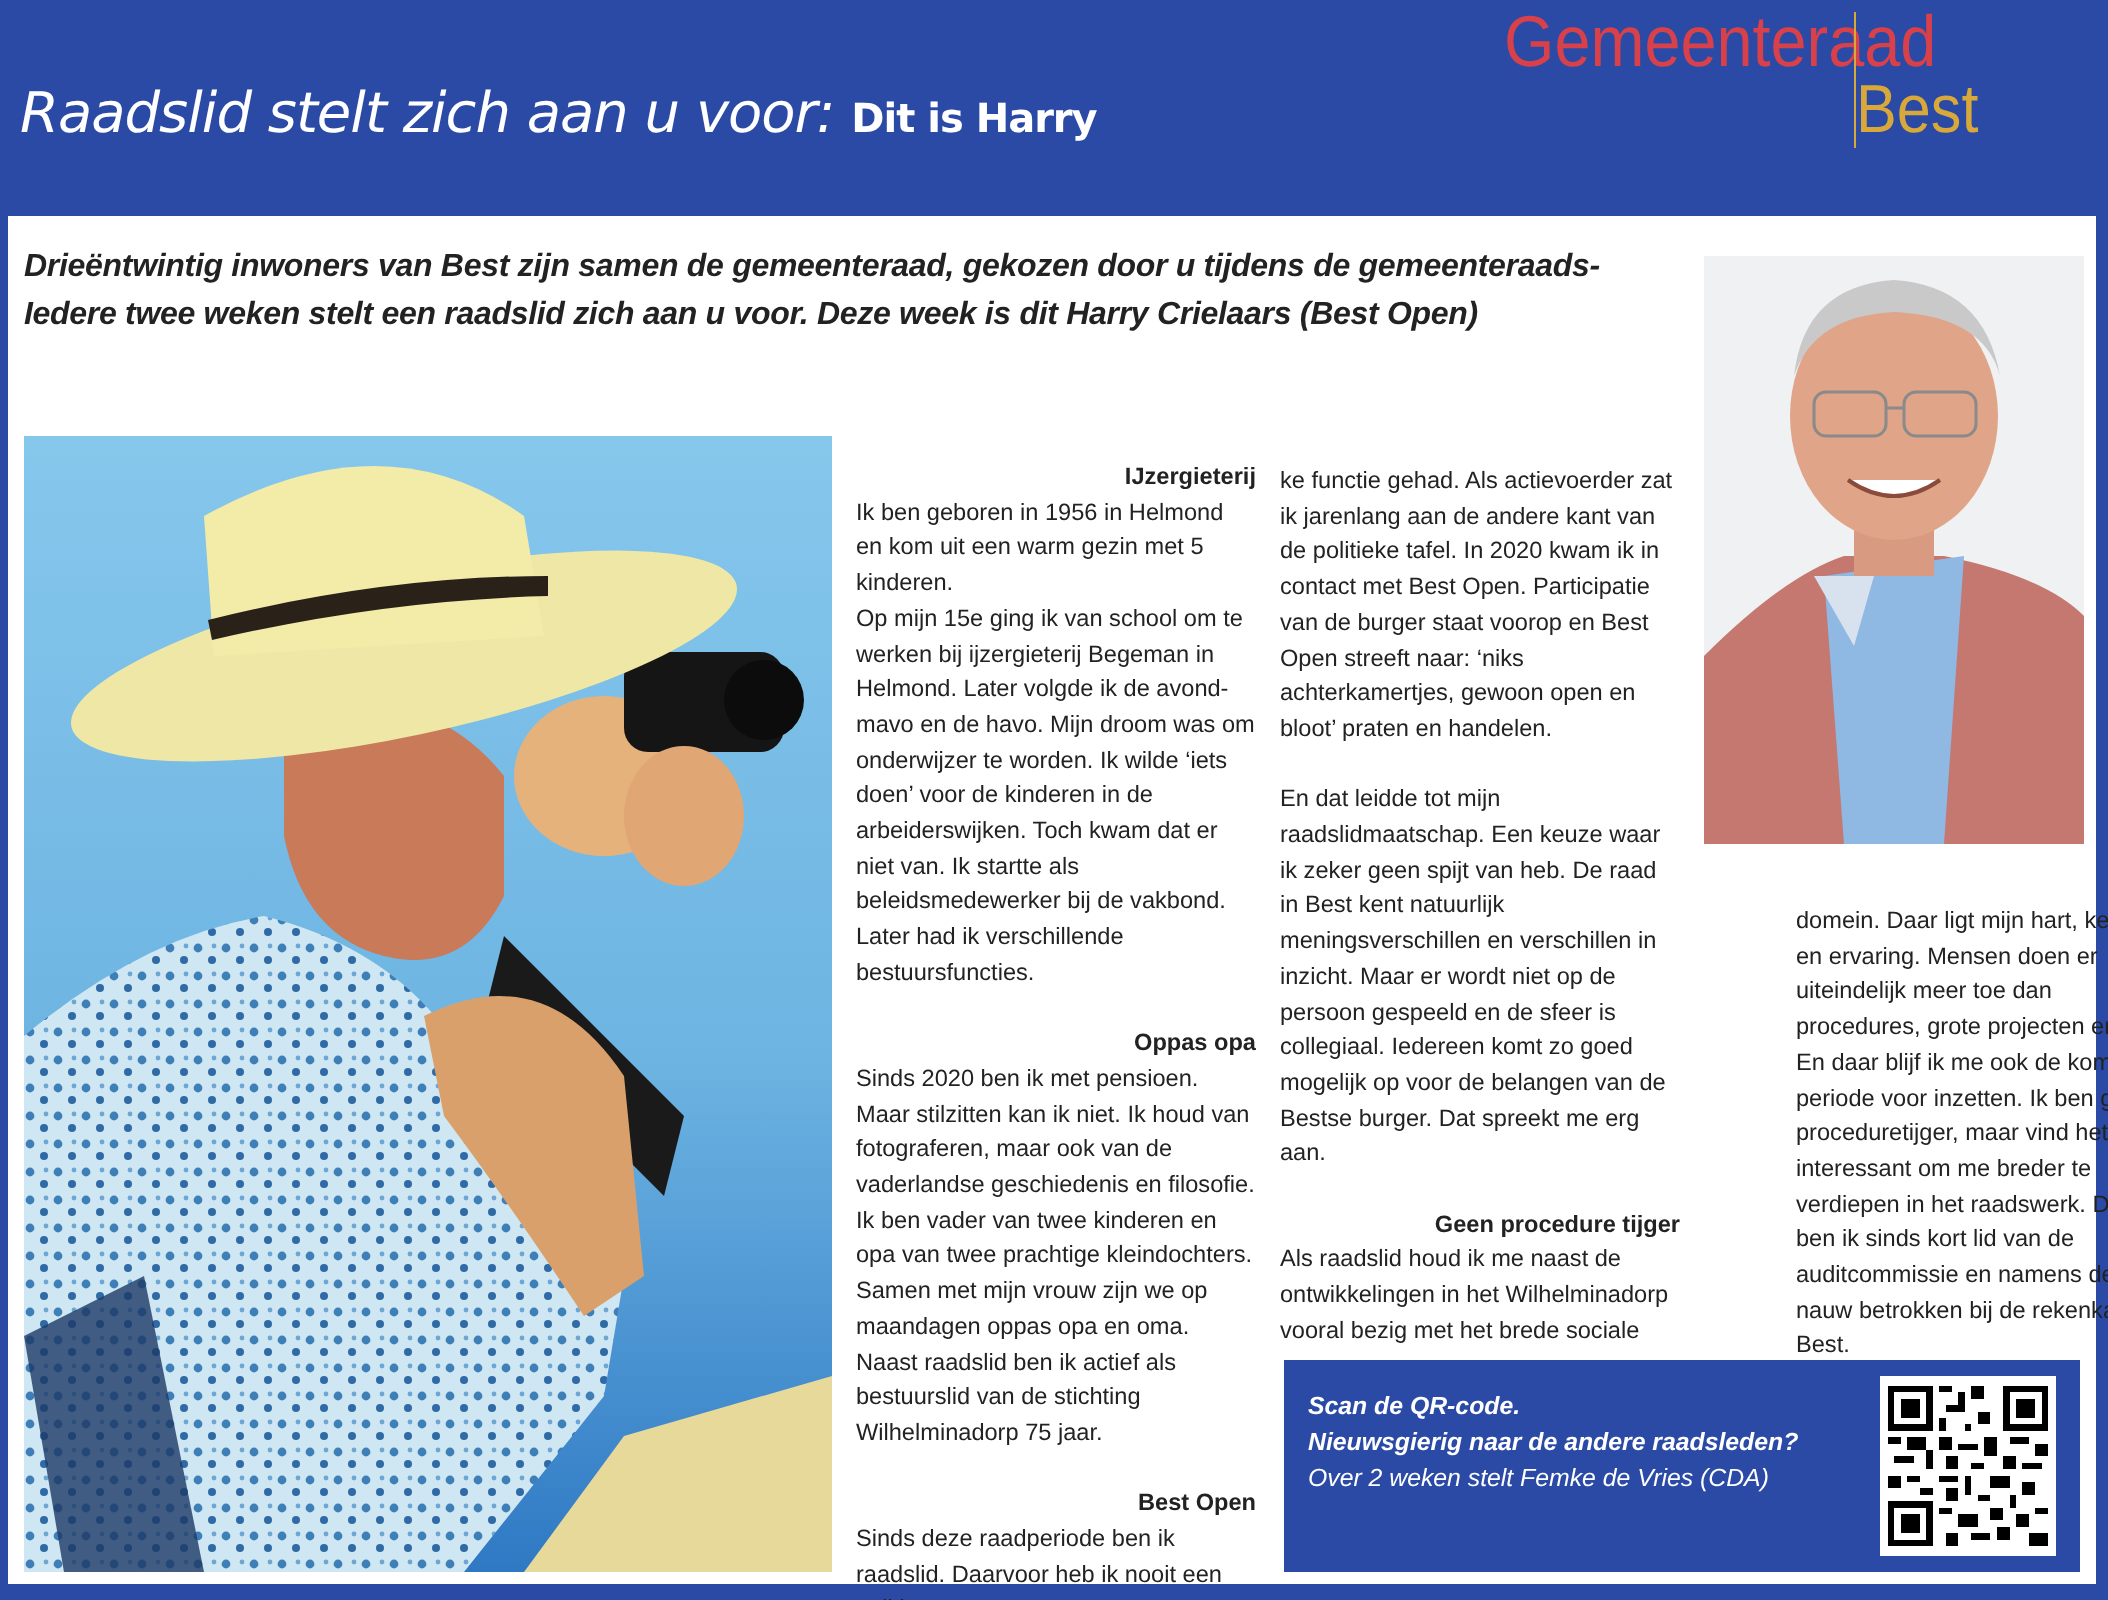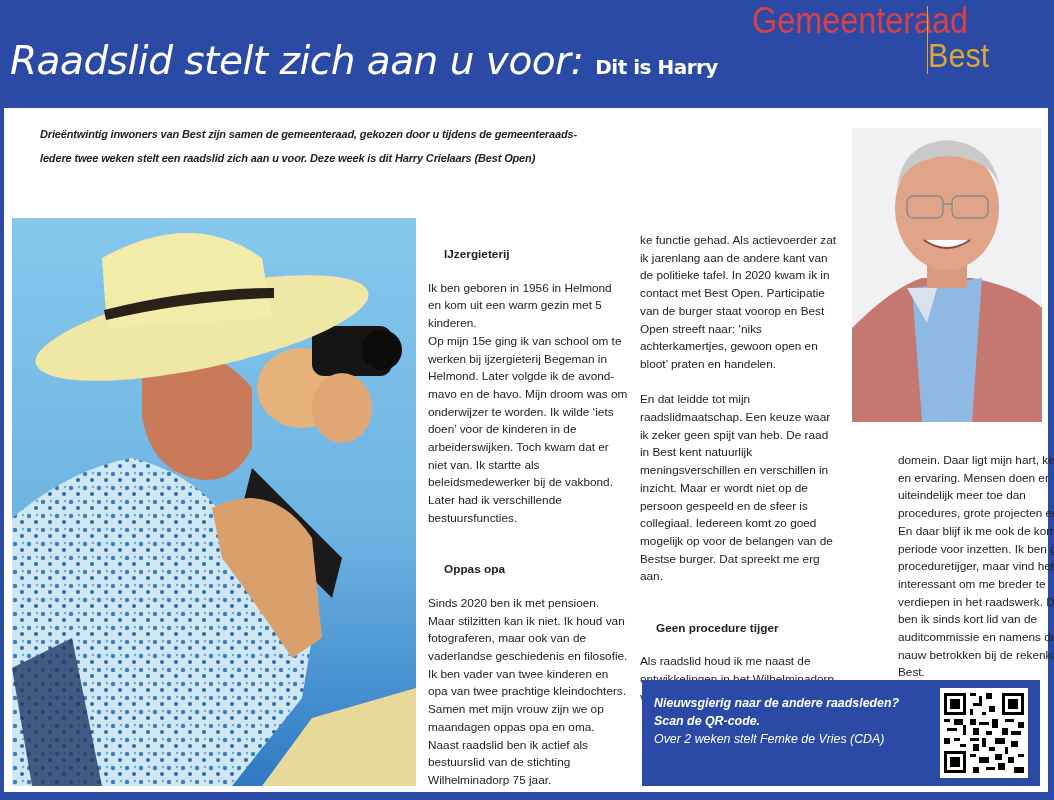--- a/index.html
+++ b/index.html
@@ -1,37 +1,37 @@
 <!DOCTYPE html>
 <html><head>
 <meta charset="utf-8">
 <style>
   * { box-sizing: border-box; margin: 0; padding: 0; }
   html, body { width: 1054px; height: 800px; overflow: hidden; }
   body { background: #2a4aa5; font-family: "DejaVu Sans", sans-serif; position: relative; }
 
   .header { position: absolute; left: 0; top: 0; width: 1054px; height: 108px; background: #2a4aa5; }
   .header-title { position: absolute; left: 10px; top: 38px; color: #fff; font-size: 31px; white-space: nowrap; letter-spacing: -0.5px; }
-  .header-title .intro { font-style: italic; font-weight: normal; font-family: "DejaVu Sans", sans-serif; font-size: 39px; }
+  .header-title .intro { font-style: italic; font-weight: normal; font-family: "DejaVu Sans", sans-serif; font-size: 28px; }
   .header-title .name { font-weight: bold; font-family: "DejaVu Sans", sans-serif; font-size: 20px; }
   .logo { position: absolute; left: 752px; top: 0; width: 260px; height: 80px; }
   .logo-line1 { position: absolute; left: 0; top: 0; color: #d9414a; font-family: "Liberation Sans", sans-serif; font-size: 36px; letter-spacing: 0px; transform: scaleX(0.9); transform-origin: left top; }
   .logo-line2 { position: absolute; left: 176px; top: 36px; color: #d8a83a; font-family: "Liberation Sans", sans-serif; font-size: 34px; transform: scaleX(0.9); transform-origin: left top; }
   .logo-divider { position: absolute; left: 175px; top: 6px; width: 1px; height: 68px; background: #d8a83a; }
 
   .panel { position: absolute; left: 4px; top: 108px; width: 1044px; height: 684px; background: #ffffff; }
 
-  .lead { position: absolute; left: 8px; top: 14px; width: 830px; color: #222; font-style: italic; font-weight: bold; font-size: 11px; line-height: 24px; font-family: "Liberation Sans", sans-serif; letter-spacing: -0.15px; margin-left: 28px; }
+  .lead { position: absolute; left: 8px; top: 14px; width: 830px; color: #222; font-style: italic; font-weight: bold; font-size: 16px; line-height: 24px; font-family: "Liberation Sans", sans-serif; letter-spacing: -0.15px; }
 
   .photo-main { position: absolute; left: 8px; top: 110px; width: 404px; height: 568px; overflow: hidden; background: linear-gradient(180deg,#7fc3ea 0%,#6eb6e3 50%,#3f8ed2 100%); }
   .photo-portrait { position: absolute; left: 848px; top: 20px; width: 190px; height: 294px; overflow: hidden; background: #eef0f2; }
 
   .col { position: absolute; color: #222; font-family: "Liberation Sans", sans-serif; font-size: 11.8px; line-height: 17.7px; }
   .col p { margin: 0; }
-  .col h3 { font-size: 11.8px; font-weight: bold; margin: 16px; line-height: 17.7px; }
+  .col h3 { font-size: 11.8px; font-weight: bold; margin: 0; line-height: 17.7px; text-align: right; }
   .col .gap { height: 17.7px; }
   .col1 { left: 424px; top: 122px; width: 200px; }
   .col2 { left: 636px; top: 124px; width: 200px; }
   .col3 { left: 894px; top: 344px; width: 192px; }
 
   .qr-box { position: absolute; left: 638px; top: 572px; width: 398px; height: 106px; background: #2a4aa5; }
   .qr-text { position: absolute; left: 12px; top: 14px; color: #fff; font-family: "Liberation Sans", sans-serif; font-style: italic; font-size: 12.4px; line-height: 18px; }
   .qr-text .strong { font-weight: bold; }
   .qr-code { position: absolute; left: 298px; top: 8px; width: 88px; height: 90px; background: #fff; padding: 4px; }
 </style>
@@ -138,22 +138,22 @@
     <h3>Geen procedure tijger</h3>
     <p>Als raadslid houd ik me naast de ontwikkelingen in het Wilhelminadorp vooral bezig met het brede sociale</p>
   </div>
 
   <div class="col col3">
     <p>domein. Daar ligt mijn hart, kennis en ervaring. Mensen doen er uiteindelijk meer toe dan procedures, grote projecten en geld. En daar blijf ik me ook de komende periode voor inzetten. Ik ben geen proceduretijger, maar vind het wel interessant om me breder te verdiepen in het raadswerk. Daarom ben ik sinds kort lid van de auditcommissie en namens de raad nauw betrokken bij de rekenkamer Best.</p>
   </div>
 
   <div class="qr-box">
     <div class="qr-text">
+      <div class="strong">Scan de QR-code.</div>
       <div class="strong">Nieuwsgierig naar de andere raadsleden?</div>
-      <div class="strong">Scan de QR-code.</div>
       <div>Over 2 weken stelt Femke de Vries (CDA)</div>
     </div>
     <div class="qr-code">
       <svg width="80" height="82" viewBox="0 0 25 25" shape-rendering="crispEdges">
         <rect width="25" height="25" fill="#fff"></rect>
         <g fill="#000">
           <rect x="0" y="0" width="7" height="7"></rect>
             <rect x="1" y="1" width="5" height="5" fill="#fff"></rect>
             <rect x="2" y="2" width="3" height="3"></rect>
           <rect x="18" y="0" width="7" height="7"></rect>

